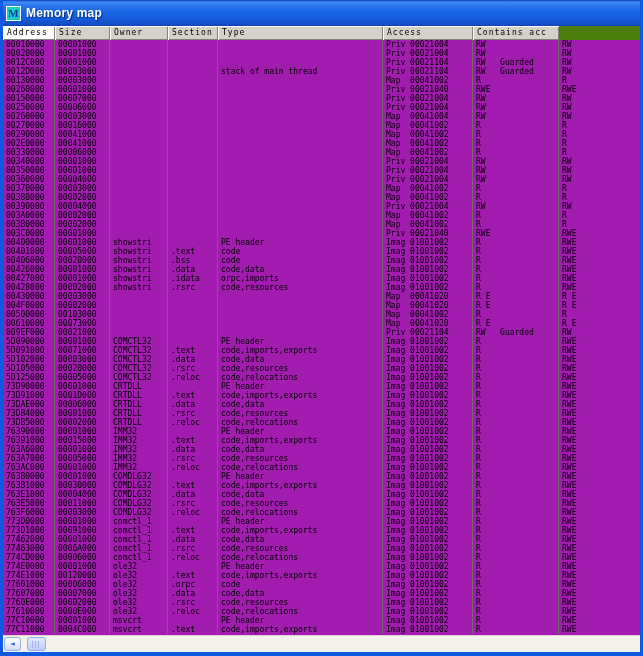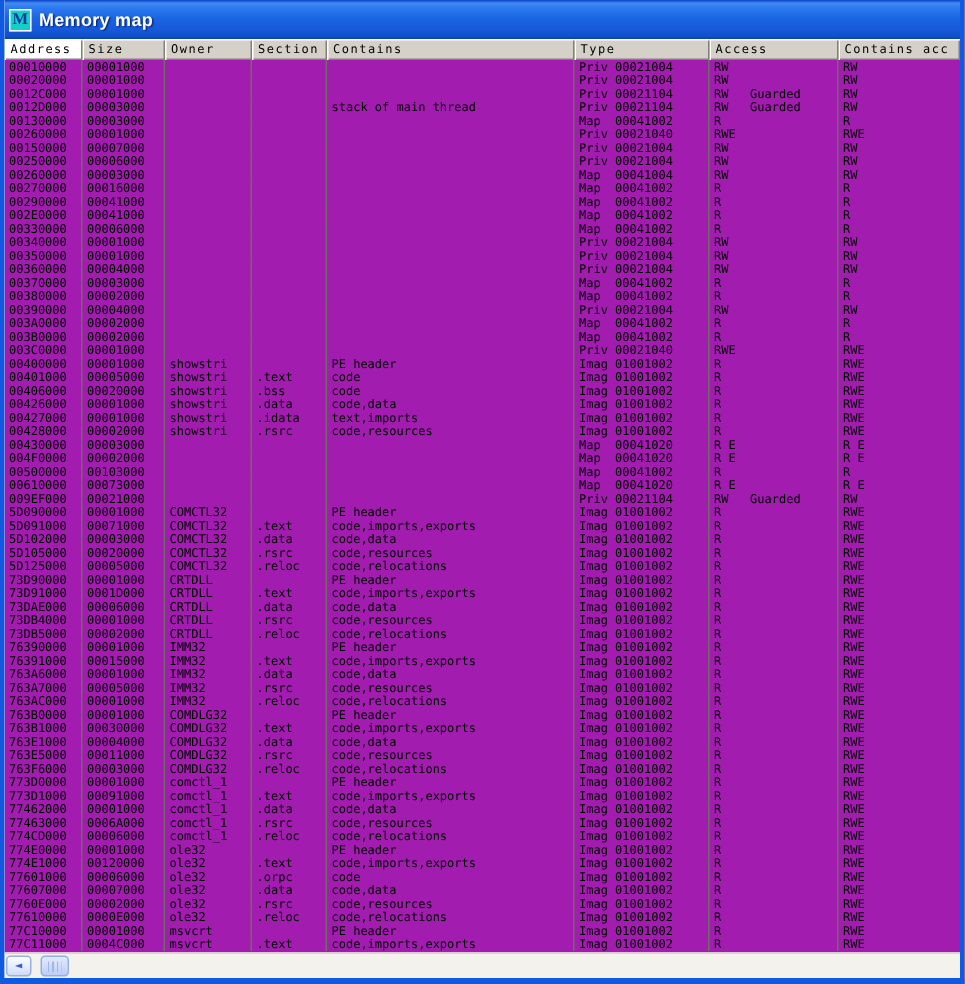--- a/index.html
+++ b/index.html
@@ -66,21 +66,20 @@
   <div class="titlebar">
     <div class="app-icon">M</div>
     <div class="title-text">Memory map</div>
   </div>
 
   <div class="header-row grid-cols">
       <div class="hcell sorted">Address</div>
       <div class="hcell">Size</div>
       <div class="hcell">Owner</div>
       <div class="hcell">Section</div>
-      <div class="hcell">Contains</div>
       <div class="hcell">Type</div>
       <div class="hcell">Access</div>
       <div class="hcell">Contains acc</div>
     </div>
 
   <div class="tbody">
       <div class="trow grid-cols">
         <div class="tcell">00010000</div>
         <div class="tcell">00001000</div>
         <div class="tcell"></div>
@@ -338,21 +337,21 @@
         <div class="tcell">code,data</div>
         <div class="tcell">Imag 01001002</div>
         <div class="tcell">R</div>
         <div class="tcell">RWE</div>
       </div>
       <div class="trow grid-cols">
         <div class="tcell">00427000</div>
         <div class="tcell">00001000</div>
         <div class="tcell">showstri</div>
         <div class="tcell">.idata</div>
-        <div class="tcell">text,imports</div>
+        <div class="tcell">orpc,imports</div>
         <div class="tcell">Imag 01001002</div>
         <div class="tcell">R</div>
         <div class="tcell">RWE</div>
       </div>
       <div class="trow grid-cols">
         <div class="tcell">00428000</div>
         <div class="tcell">00002000</div>
         <div class="tcell">showstri</div>
         <div class="tcell">.rsrc</div>
         <div class="tcell">code,resources</div>

